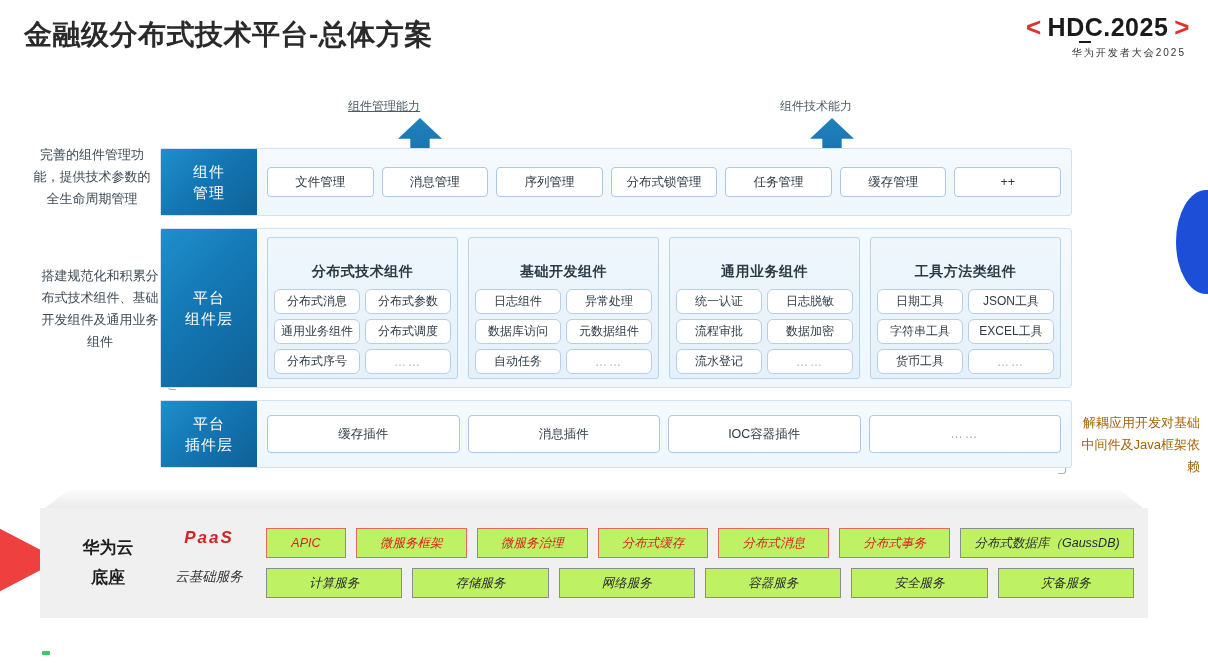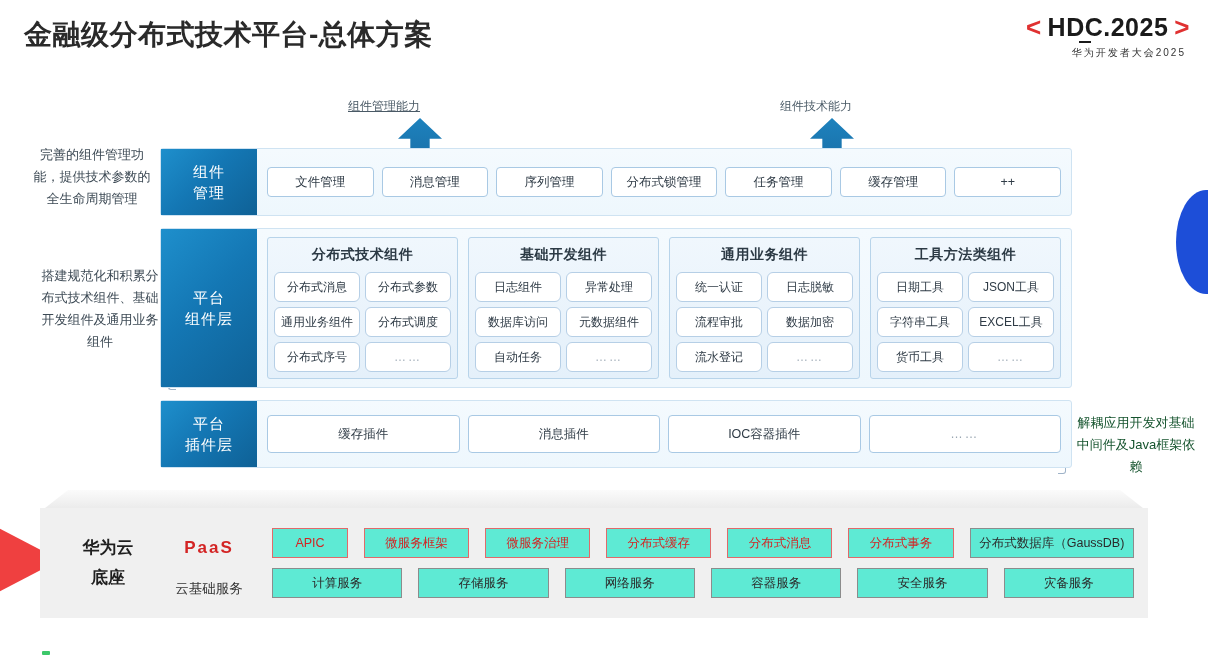--- a/index.html
+++ b/index.html
@@ -67,22 +67,22 @@
   #up-arrow-1{ left:398px; top:118px; }
   #up-arrow-2{ left:810px; top:118px; }
 
   
   .side-note{
     position:absolute; width:120px; text-align:center;
     font-size:13px; line-height:22px; color:#3d4a55;
   }
   #note-1{ left:32px; top:144px; }
   #note-2{ left:40px; top:265px; }
-  #note-right{ left:1072px; top:412px; width:128px; text-align:center;
-    font-size:13px; line-height:22px; color:#14532d; position:absolute;}
+  #note-right{ left:1072px; top:412px; width:128px; text-align:right;
+    font-size:13px; line-height:22px; color:#a16207; position:absolute;}
 
   .brace{
     position:absolute; border:1.5px solid #9fb3c8; border-right:none;
     width:8px; border-radius:3px 0 0 3px;
   }
   .brace-r{
     position:absolute; border:1.5px solid #9fb3c8; border-left:none;
     width:8px; border-radius:0 3px 3px 0;
   }
   .brace-tick{ position:absolute; width:6px; height:1.5px; background:#9fb3c8; }
@@ -124,21 +124,21 @@
   #layer-plugin .pill{ height:38px; }
   .pill.dots{ color:#9aa7b2; letter-spacing:2px; }
 
   
   .group-row{
     flex:1; display:flex; gap:10px; padding:8px 10px; align-items:stretch;
   }
   .group{
     flex:1; background:linear-gradient(180deg,#f0f7fd 0%,#e4f0fa 100%);
     border:1px solid #b8d4ea; border-radius:3px;
-    padding:5px 6px 6px; display:flex; flex-direction:column; gap:4px;
+    padding:22px 6px 6px; display:flex; flex-direction:column; gap:4px;
   }
   .group-title{
     text-align:center; font-size:14px; font-weight:bold; color:#2c3a45;
     padding:3px 0 4px; letter-spacing:.5px;
   }
   .group-grid{ display:grid; grid-template-columns:1fr 1fr; gap:5px; flex:1; }
   .cell{
     background:#ffffff; border:1px solid #b6cfe6; border-radius:6px;
     display:flex; align-items:center; justify-content:center;
     font-size:12px; color:#2f3b46; white-space:nowrap; min-height:25px;
@@ -157,28 +157,28 @@
   #cloud-body{
     position:absolute; left:0; top:18px; width:1108px; height:110px;
     background:#f0f0f0;
     display:flex; align-items:center; padding:0 14px;
   }
   #cloud-title{
     width:108px; flex:0 0 108px; text-align:center;
     font-size:17px; font-weight:bold; color:#1f1f1f; line-height:30px;
   }
   #cloud-rows{ flex:1; display:flex; flex-direction:column; gap:10px; }
-  .cloud-row{ display:flex; align-items:flex-end; gap:16px; }
+  .cloud-row{ display:flex; align-items:flex-start; gap:10px;font-style:italic; }
   .cloud-rowlabel{
     width:94px; flex:0 0 94px; text-align:center; white-space:nowrap;
   }
   .cloud-rowlabel.paas{ font-size:17px; font-weight:bold; color:#d32424; letter-spacing:2px; }
   .cloud-rowlabel.basic{ font-size:13.5px; color:#333; }
   .cbox{
-    height:30px; background:#5eead4;
+    height:30px; background:#bef264;
     display:flex; align-items:center; justify-content:center;
     font-size:12.5px; white-space:nowrap; padding:0 6px;
   }
   .cbox.red{ border:1.5px solid #e06a6a; color:#d32424; }
   .cbox.gray{ border:1px solid #8c8c8c; color:#2b2b2b; }
 </style>
 </head>
 <body>
 
 <div id="page-title">金融级分布式技术平台-总体方案</div>

